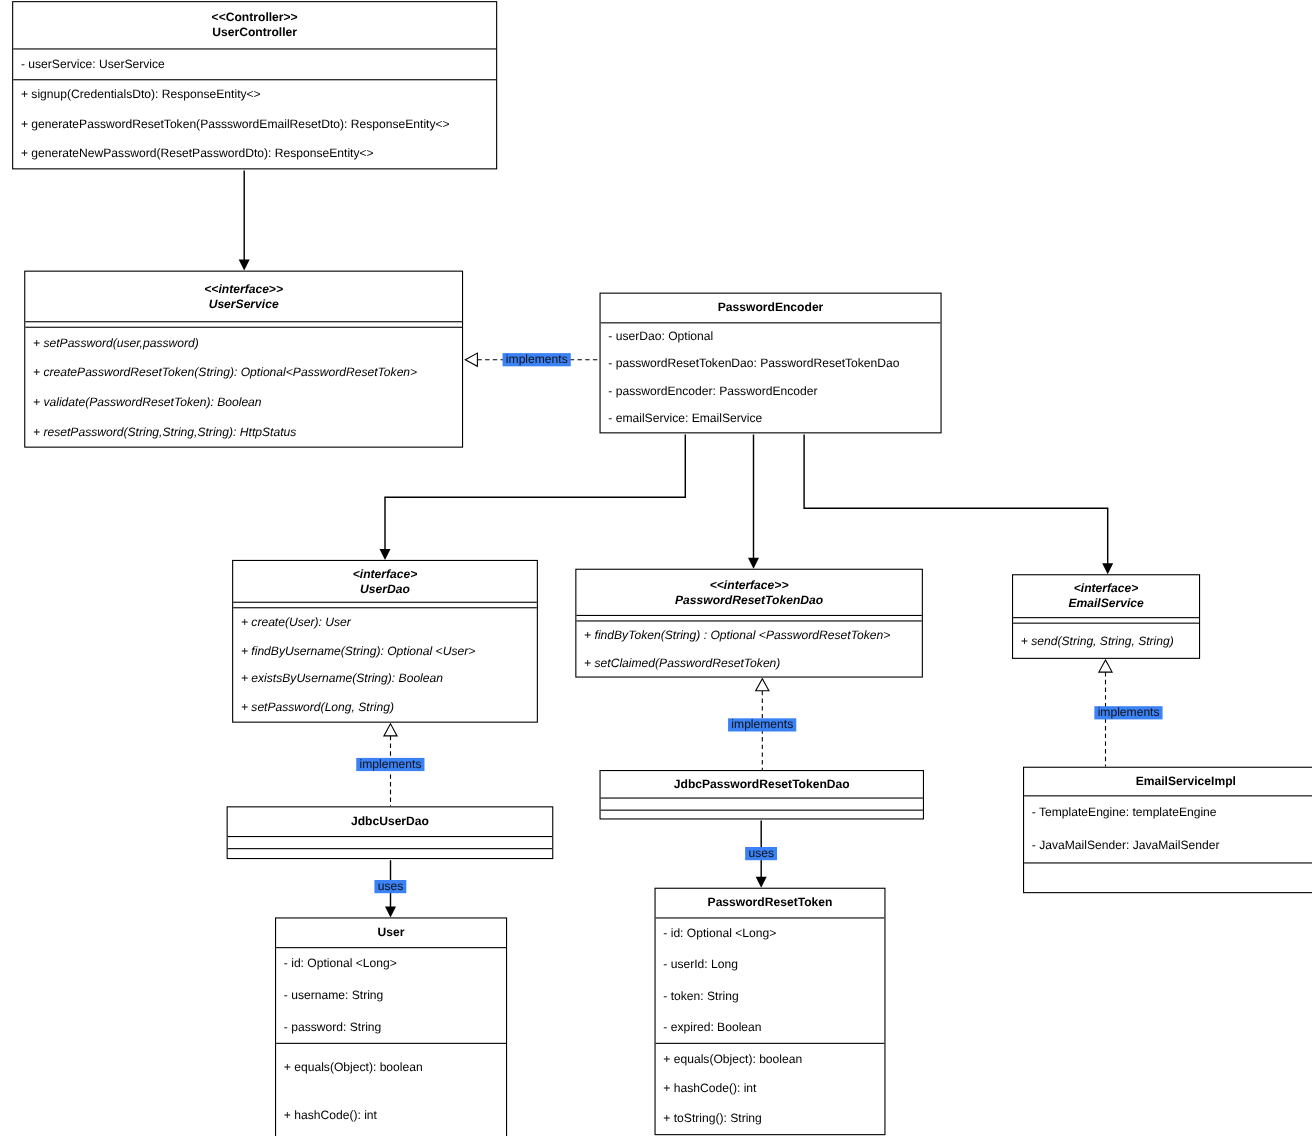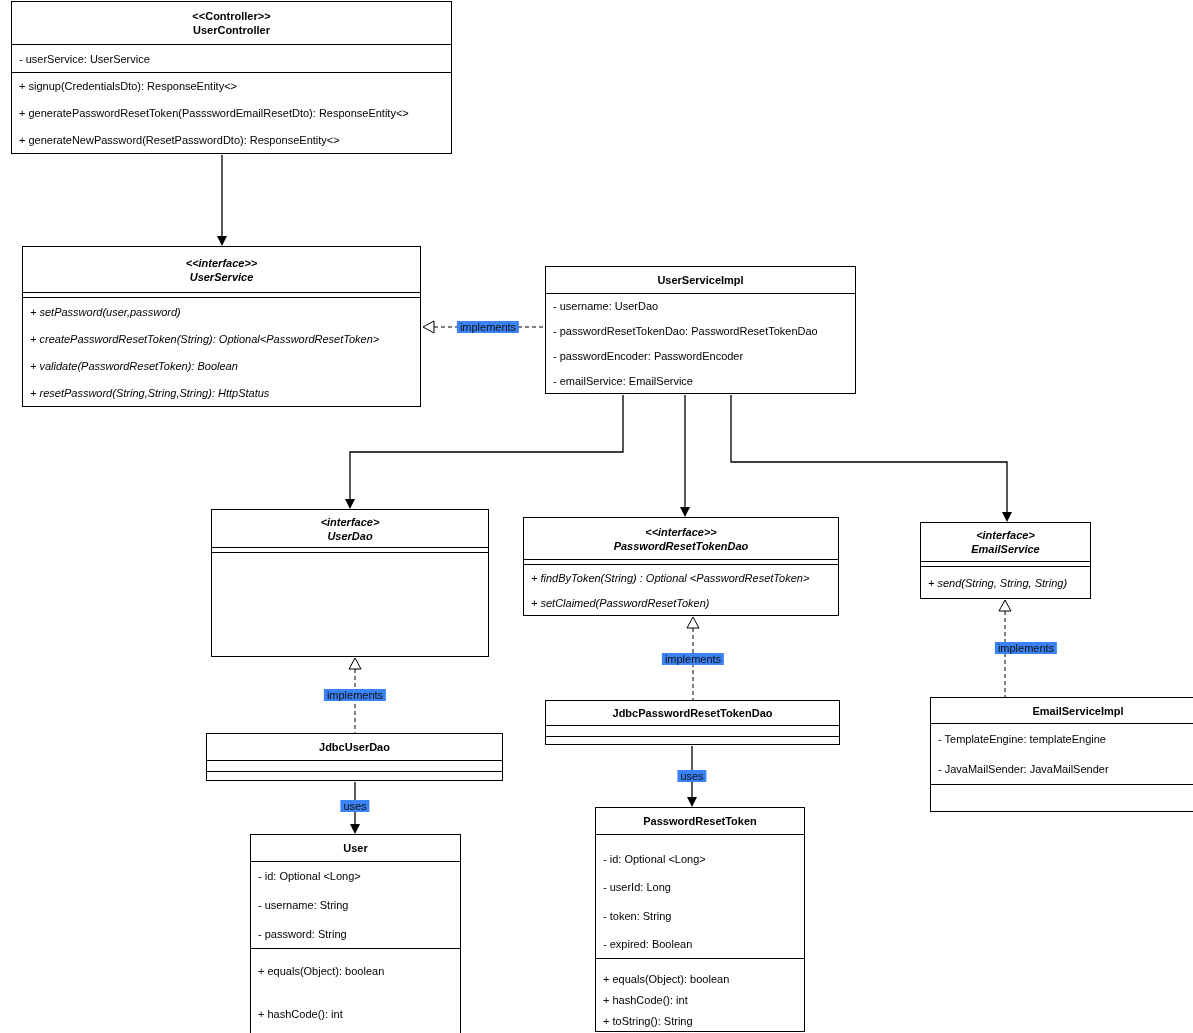--- a/index.html
+++ b/index.html
@@ -45,21 +45,21 @@
   #c-jdbc-user-dao{left:206px;top:733px;width:297px;height:48px;}
   #c-jdbc-user-dao .head{height:26px;text-align:right;}
   #c-jdbc-prt-dao{left:545px;top:700px;width:295px;height:45px;}
   #c-jdbc-prt-dao .head{height:24px;}
   #c-email-service-impl{left:930px;top:697px;width:296px;height:115px;}
   #c-email-service-impl .head{height:25px;}
   #c-email-service-impl .attrs{height:61px;}
   #c-user{left:250px;top:834px;width:211px;height:246px;}
   #c-user .head{height:26px;}
   #c-user .attrs{height:87px;}
-  #c-prt{left:595px;top:807px;width:210px;height:225px;gap:10px;}
+  #c-prt{left:595px;top:807px;width:210px;height:225px;}
   #c-prt .head{height:26px;}
   #c-prt .attrs{height:114px;}
   
   #lbl-impl-userservice{left:488px;top:327px;}
   #lbl-impl-userdao{left:355px;top:695px;}
   #lbl-impl-prtdao{left:693px;top:659px;}
   #lbl-impl-emailservice{left:1026px;top:648px;}
   #lbl-uses-user{left:355px;top:806px;}
   #lbl-uses-prt{left:692px;top:776px;}
 </style>
@@ -132,36 +132,42 @@
     <div class="sect grow it">
       <div class="row">+ setPassword(user,password)</div>
       <div class="row">+ createPasswordResetToken(String): Optional&lt;PasswordResetToken&gt;</div>
       <div class="row">+ validate(PasswordResetToken): Boolean</div>
       <div class="row">+ resetPassword(String,String,String): HttpStatus</div>
     </div>
   </div>
 
   <div class="uml-class" id="c-user-service-impl">
     <div class="head">
-      <div>UserServiceImpl</div>
-    </div>
-    <div class="sect grow">
-      <div class="row">- username: UserDao</div>
+      <div>PasswordEncoder</div>
+    </div>
+    <div class="sect grow">
+      <div class="row">- userDao: Optional</div>
       <div class="row">- passwordResetTokenDao: PasswordResetTokenDao</div>
       <div class="row">- passwordEncoder: PasswordEncoder</div>
       <div class="row">- emailService: EmailService</div>
     </div>
   </div>
 
   <div class="uml-class" id="c-user-dao">
     <div class="head it">
       <div>&lt;interface&gt;</div>
       <div>UserDao</div>
     </div>
     <div class="empty-sect"></div>
+    <div class="sect grow it">
+      <div class="row">+ create(User): User</div>
+      <div class="row">+ findByUsername(String): Optional &lt;User&gt;</div>
+      <div class="row">+ existsByUsername(String): Boolean</div>
+      <div class="row">+ setPassword(Long, String)</div>
+    </div>
   </div>
 
   <div class="uml-class" id="c-prt-dao">
     <div class="head it">
       <div>&lt;&lt;interface&gt;&gt;</div>
       <div>PasswordResetTokenDao</div>
     </div>
     <div class="empty-sect"></div>
     <div class="sect grow it">
       <div class="row">+ findByToken(String) : Optional &lt;PasswordResetToken&gt;</div>

